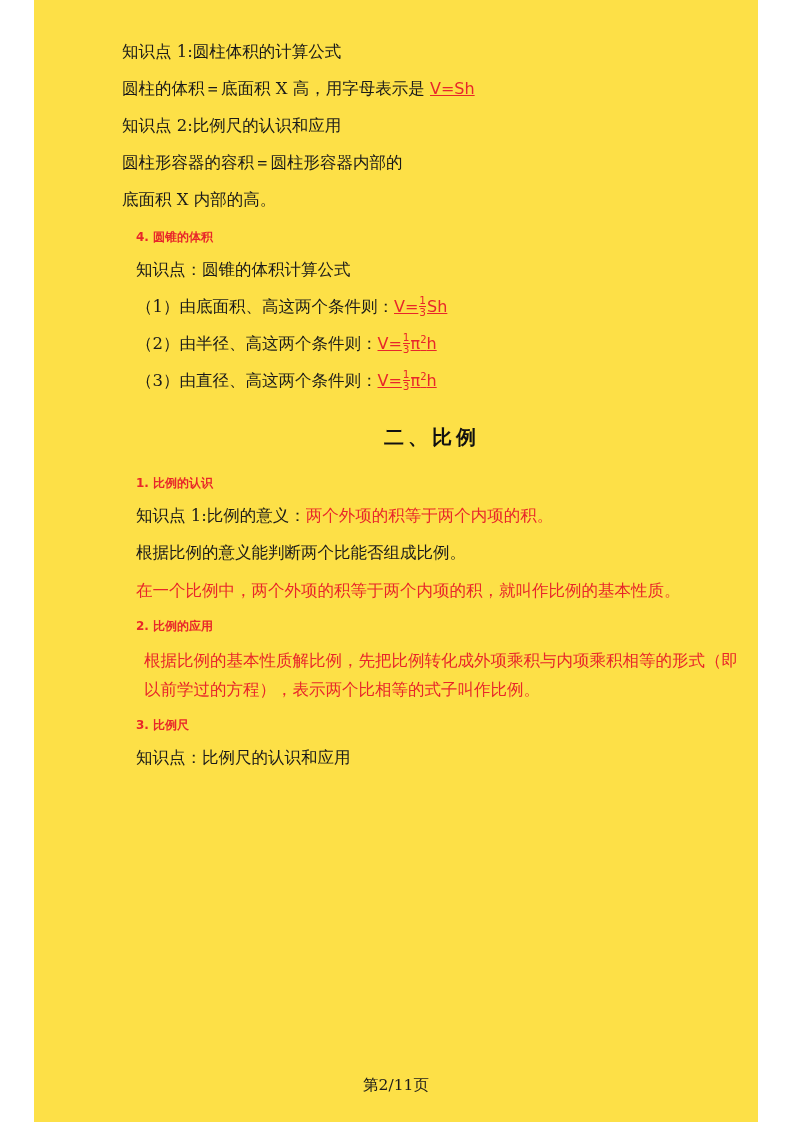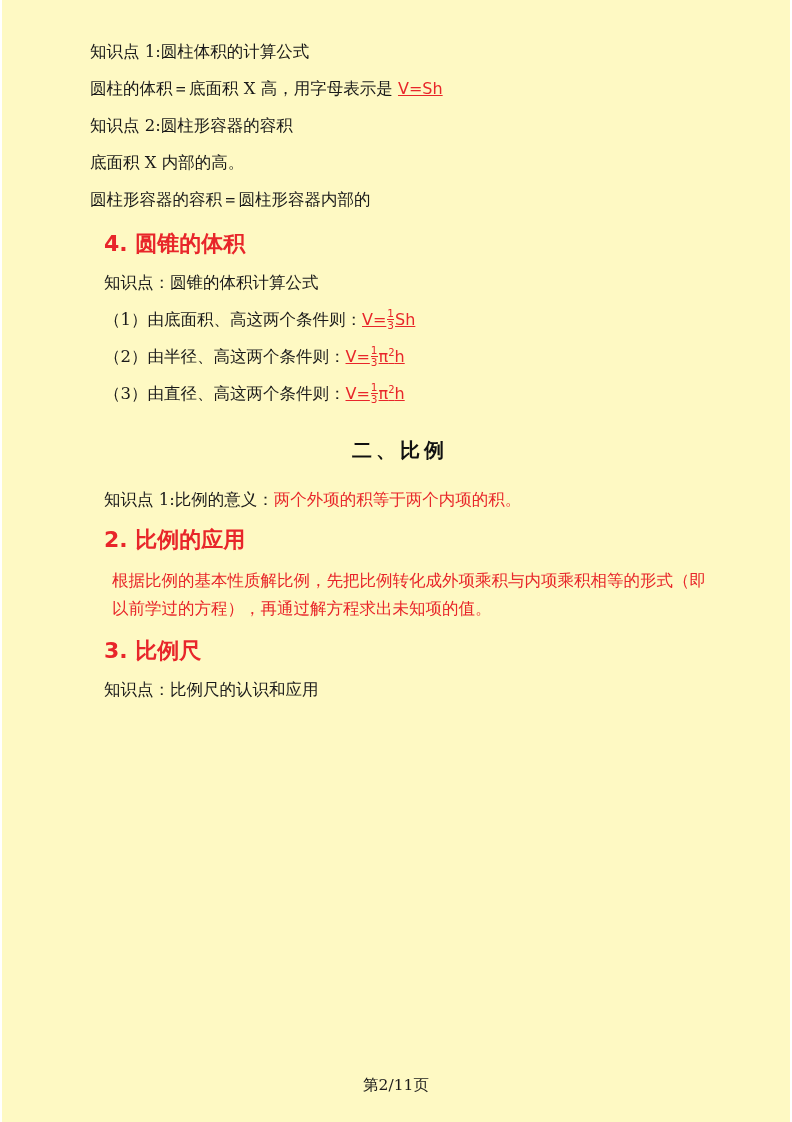--- a/index.html
+++ b/index.html
@@ -2,24 +2,24 @@
 <html><head>
 <meta charset="utf-8">
 <style>
   html, body {
     margin: 0;
     padding: 0;
     background: #ffffff;
   }
   .page {
     position: relative;
-    width: 788px;
+    width: 724px;
     height: 1122px;
     margin: 0 auto;
-    background: #fef9c3;
+    background: #fde047;
     font-family: "DejaVu Serif", "Liberation Serif", serif;
     color: #1a1a1a;
     overflow: hidden;
   }
   .content {
     position: absolute;
     left: 88px;
     top: 40px;
     width: 620px;
   }
@@ -32,21 +32,21 @@
   .indent1 { padding-left: 0px; }
   .indent2 { padding-left: 14px; }
   .indent3 { padding-left: 22px; }
   .redtext {
     color: #e8262a;
     font-size: 16.5px;
   }
   .heading {
     color: #e8262a;
     font-weight: bold;
-    font-size: 22px;
+    font-size: 12px;
     font-family: "DejaVu Sans", "Liberation Sans", sans-serif;
     margin: 0 0 12px 0;
     padding-left: 14px;
   }
   .section-title {
     text-align: center;
     font-weight: bold;
     font-size: 20px;
     color: #111;
     font-family: "DejaVu Sans", "Liberation Sans", sans-serif;
@@ -99,25 +99,25 @@
 
 <div class="page">
   <div class="content">
 
     <p class="line indent1">知识点 1:圆柱体积的计算公式</p>
 
     <p class="line indent1">
       <span>圆柱的体积＝底面积 X 高，用字母表示是 </span><span class="formula">V=Sh</span>
     </p>
 
-    <p class="line indent1">知识点 2:圆柱形容器的容积</p>
+    <p class="line indent1">知识点 2:比例尺的认识和应用</p>
+
+    <p class="line indent1">圆柱形容器的容积＝圆柱形容器内部的</p>
 
     <p class="line indent1">底面积 X 内部的高。</p>
-
-    <p class="line indent1">圆柱形容器的容积＝圆柱形容器内部的</p>
 
     <div class="gap-sm"></div>
 
     <p class="heading">4. 圆锥的体积</p>
 
     <p class="line indent2">知识点：圆锥的体积计算公式</p>
 
     <p class="line indent2">
       <span>（1）由底面积、高这两个条件则：</span><span class="formula"><span>V=</span><span class="frac"><span class="num">1</span><span class="den">3</span></span><span>Sh</span></span>
     </p>
@@ -125,32 +125,35 @@
     <p class="line indent2">
       <span>（2）由半径、高这两个条件则：</span><span class="formula"><span>V=</span><span class="frac"><span class="num">1</span><span class="den">3</span></span><span>π</span><span class="sup">2</span><span>h</span></span>
     </p>
 
     <p class="line indent2">
       <span>（3）由直径、高这两个条件则：</span><span class="formula"><span>V=</span><span class="frac"><span class="num">1</span><span class="den">3</span></span><span>π</span><span class="sup">2</span><span>h</span></span>
     </p>
 
     <p class="section-title">二、比例</p>
 
+    <p class="heading">1. 比例的认识</p>
 
     <p class="line indent2">
       <span>知识点 1:比例的意义：</span><span class="redtext">两个外项的积等于两个内项的积。</span>
     </p>
 
+    <p class="line indent2">根据比例的意义能判断两个比能否组成比例。</p>
 
 
+    <p class="para-red indent2">在一个比例中，两个外项的积等于两个内项的积，就叫作比例的基本性质。</p>
 
     <p class="heading">2. 比例的应用</p>
 
 
-    <p class="para-red indent3">根据比例的基本性质解比例，先把比例转化成外项乘积与内项乘积相等的形式（即以前学过的方程），再通过解方程求出未知项的值。</p>
+    <p class="para-red indent3">根据比例的基本性质解比例，先把比例转化成外项乘积与内项乘积相等的形式（即以前学过的方程），表示两个比相等的式子叫作比例。</p>
 
     <p class="heading">3. 比例尺</p>
 
     <p class="line indent2">知识点：比例尺的认识和应用</p>
 
   </div>
 
   <div class="footer">第2/11页</div>
 </div>
 

